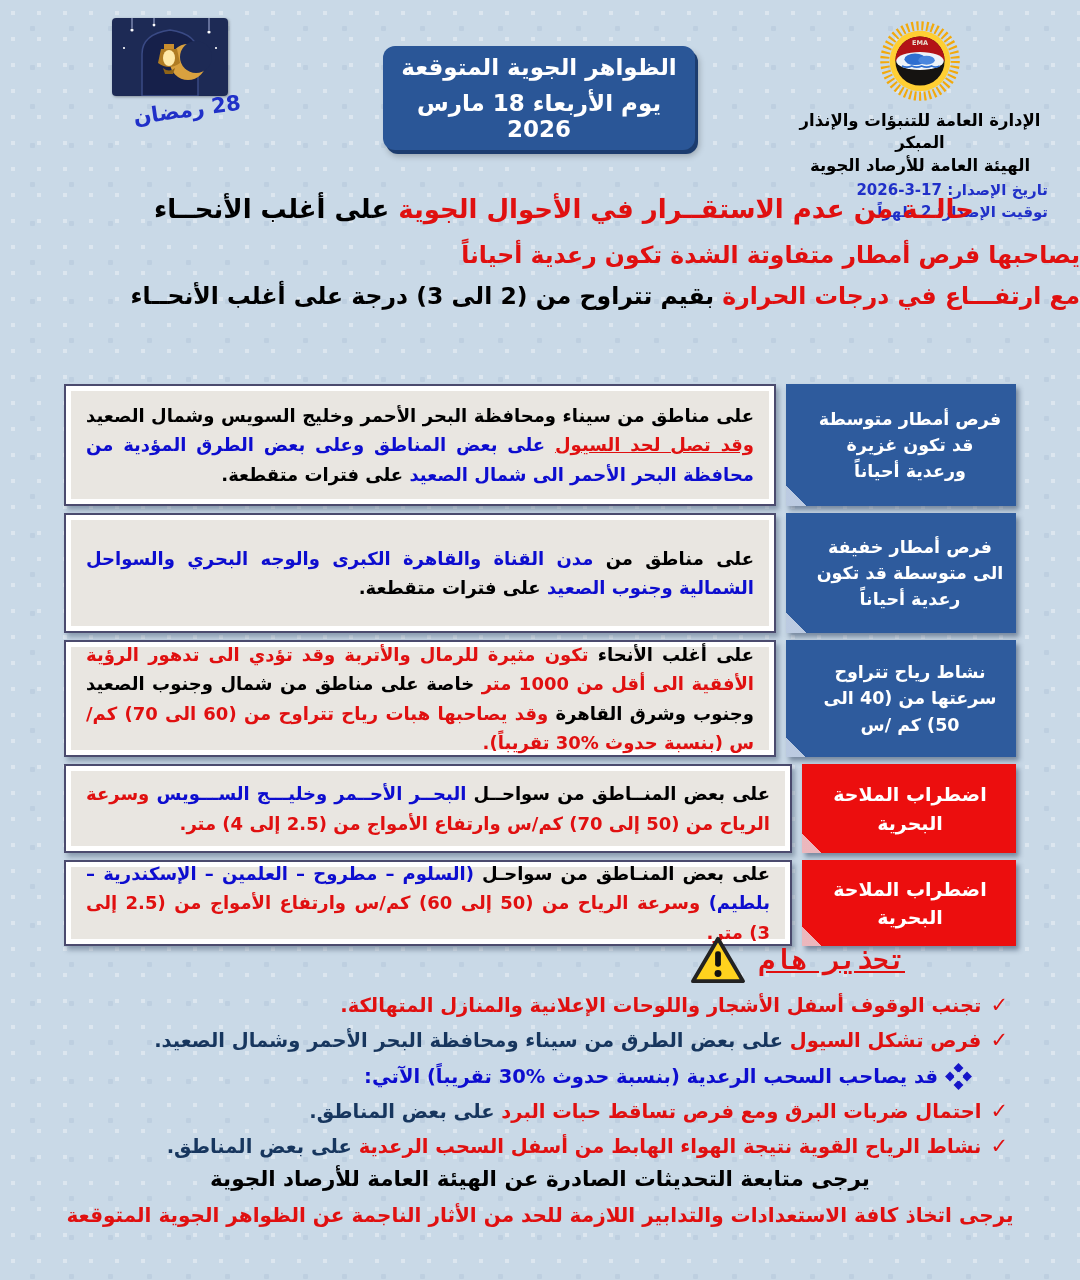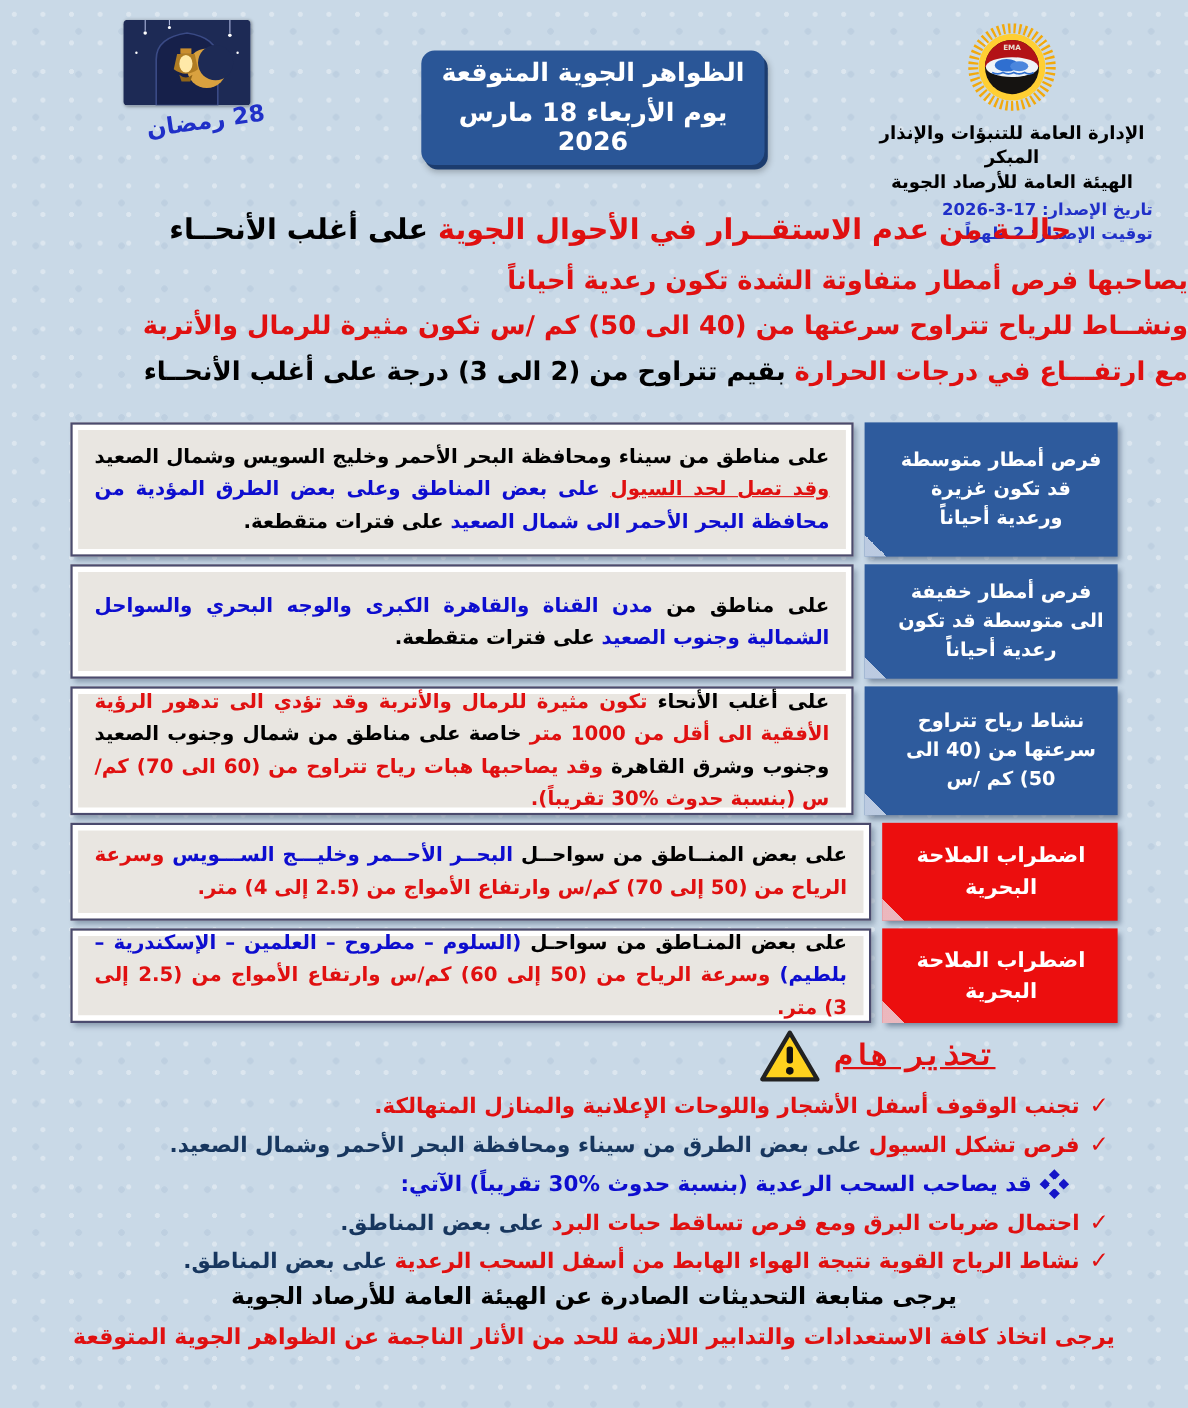--- a/index.html
+++ b/index.html
@@ -120,37 +120,36 @@
     <div class="org-name">الهيئة العامة للأرصاد الجوية</div>
     <div class="issue">تاريخ الإصدار: 17-3-2026</div>
     <div class="issue">توقيت الإصدار: 2 ظهراً</div>
   </div>
 
   <section class="headline">
     <div class="hl1">
       <span class="s-red">حالــة من عدم الاستقــرار في الأحوال الجوية </span><span class="s-black">على أغلب الأنحــاء</span>
     </div>
     <div class="hl s-red">يصاحبها فرص أمطار متفاوتة الشدة تكون رعدية أحياناً</div>
-    <div class="hl s-red">ونشــاط للرياح تتراوح سرعتها من (40 الى 50) كم /س تكون مثيرة للرمال والأتربة</div>
     <div class="hl">
       <span class="s-red">مع ارتفـــاع في درجات الحرارة </span><span class="s-black">بقيم تتراوح من (2 الى 3) درجة على أغلب الأنحــاء</span>
     </div>
   </section>
 
   <section class="rows" id="rows">
       <div class="row" style="height: 122px;">
         <div class="tag blue">
           <span>فرص أمطار متوسطة قد تكون غزيرة ورعدية أحياناً</span>
           <i class="fold"></i>
         </div>
         <div class="content-box">
           <p><span class="s-black">على مناطق من سيناء ومحافظة البحر الأحمر وخليج السويس وشمال الصعيد </span><span class="s-red-u">وقد تصل لحد السيول</span><span class="s-blue"> على بعض المناطق وعلى بعض الطرق المؤدية من محافظة البحر الأحمر الى شمال الصعيد </span><span class="s-black">على فترات متقطعة.</span></p>
         </div>
       </div>
-      <div class="row" style="height: 104px;">
+      <div class="row" style="height: 120px;">
         <div class="tag blue">
           <span>فرص أمطار خفيفة الى متوسطة قد تكون رعدية أحياناً</span>
           <i class="fold"></i>
         </div>
         <div class="content-box">
           <p><span class="s-black">على مناطق من </span><span class="s-blue">مدن القناة والقاهرة الكبرى والوجه البحري والسواحل الشمالية وجنوب الصعيد </span><span class="s-black">على فترات متقطعة.</span></p>
         </div>
       </div>
       <div class="row" style="height: 117px; gap: 10px;">
         <div class="tag blue">

